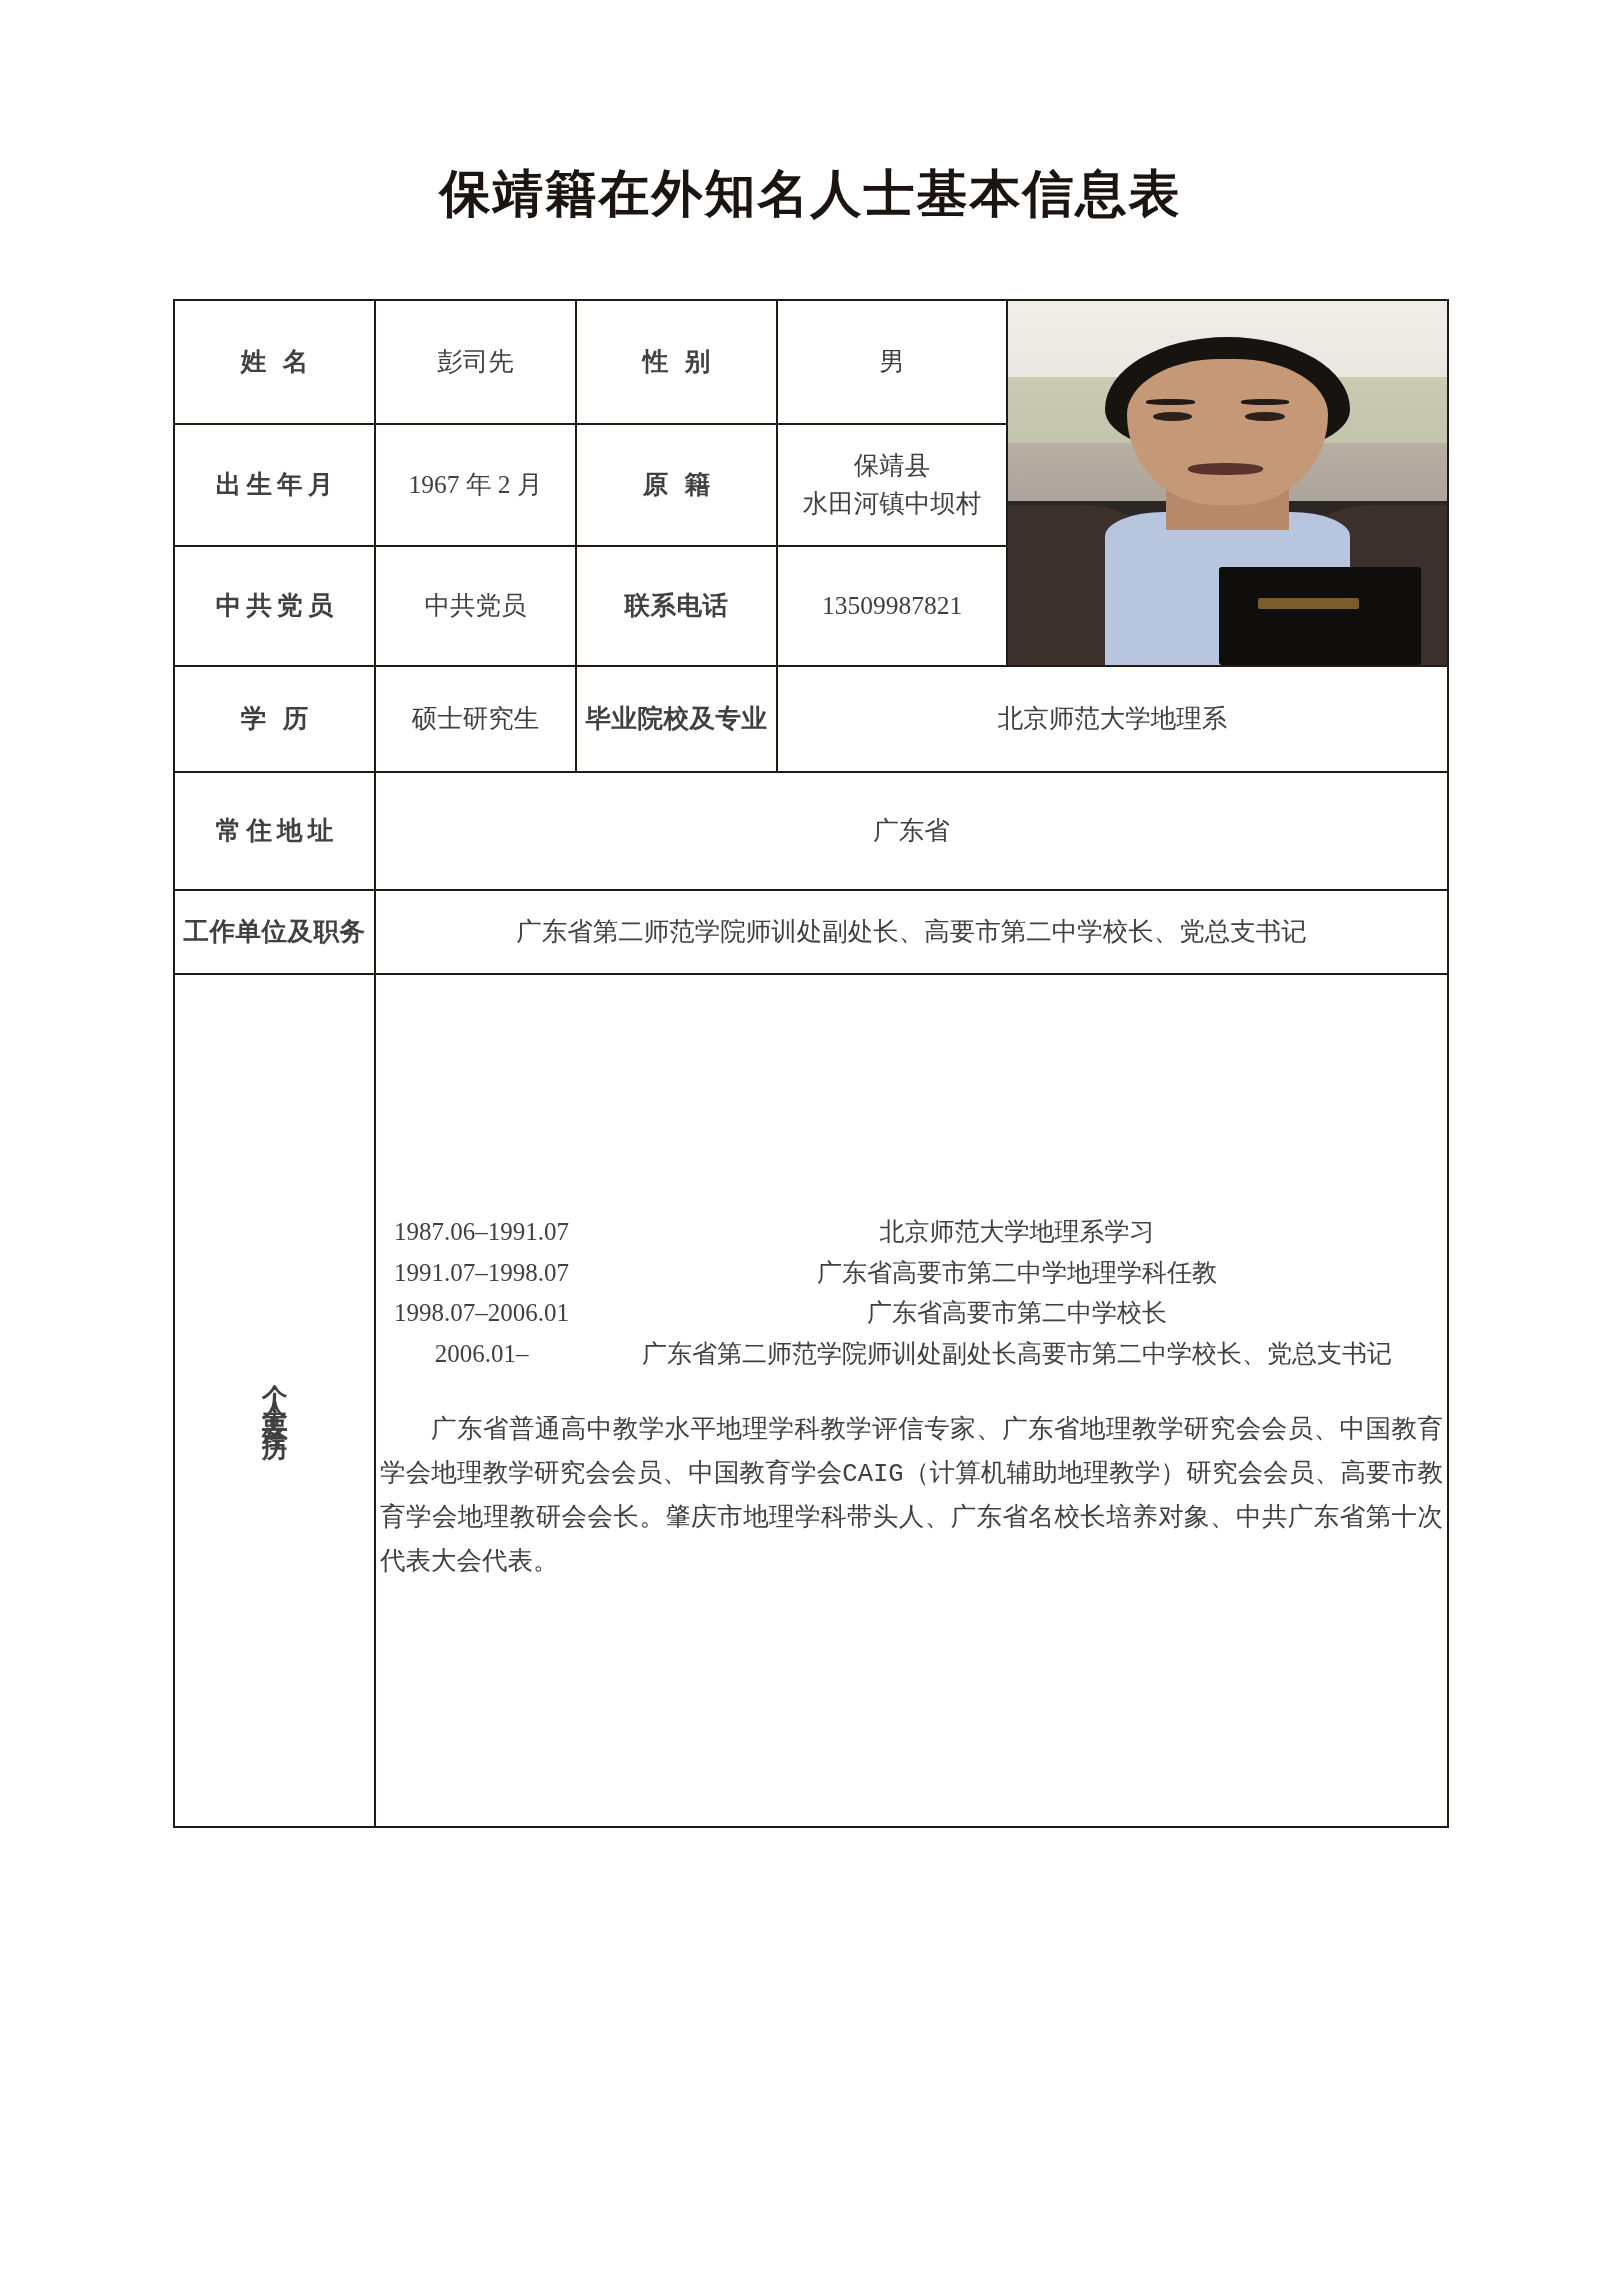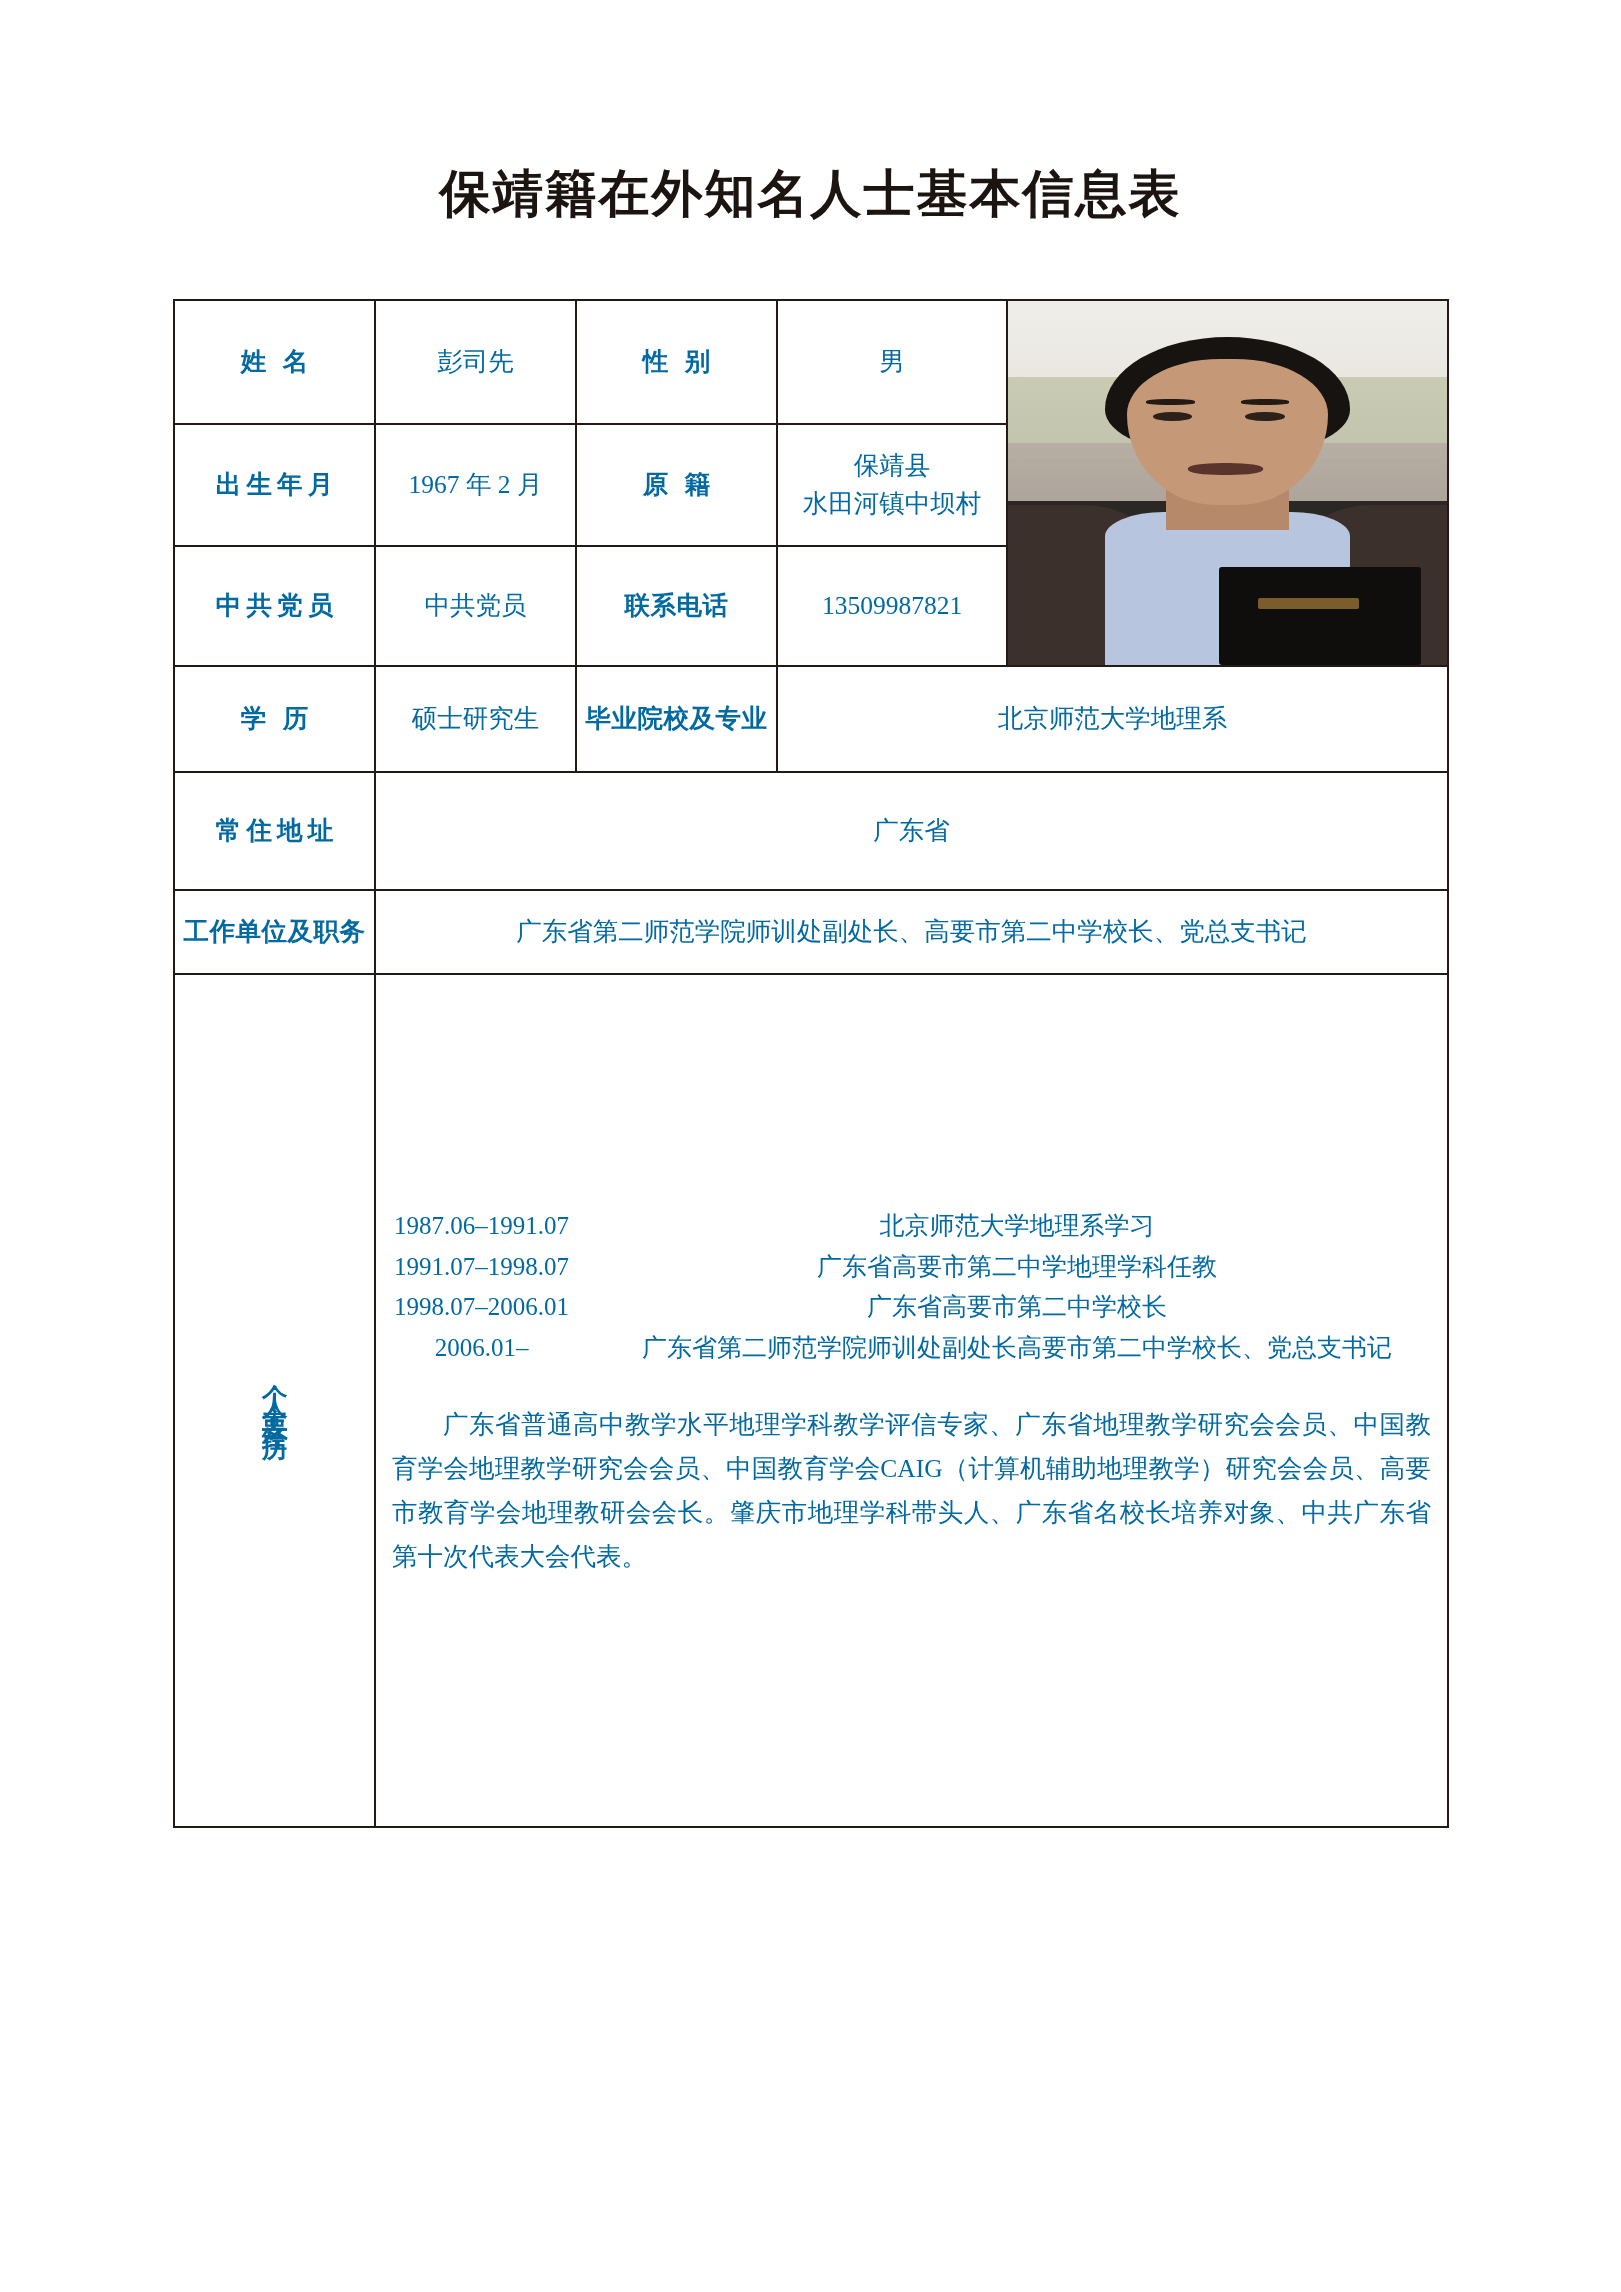--- a/index.html
+++ b/index.html
@@ -51,21 +51,21 @@
     table-layout: fixed;
     background: #ffffff;
   }
   .info-table td {
     border: 2px solid #231a16;
     padding: 0;
     vertical-align: middle;
     text-align: center;
     font-size: 25.5px;
     line-height: 1.5;
-    color: #0369a1;
+    color: #404040;
   }
 
   .lbl {
     font-weight: bold;
     letter-spacing: 0.20em;
     text-indent: 0.20em;
     font-size: 25.5px;
   }
   .lbl-tight {
     font-weight: bold;
@@ -243,21 +243,22 @@
   }
   .tl-desc {
     flex: 1 1 auto;
   }
   .exp-para {
     font-size: 25.5px;
     line-height: 1.72;
     text-align: justify;
     text-justify: inter-ideograph;
     text-indent: 2em;
-    margin: 16px;
+    margin: 4px;
+    font-family: Liberation Mono, monospace;
   }
 </style>
 </head>
 <body>
 
 <div class="page">
 
   <div class="doc-title">保靖籍在外知名人士基本信息表</div>
 
   <table class="info-table">

